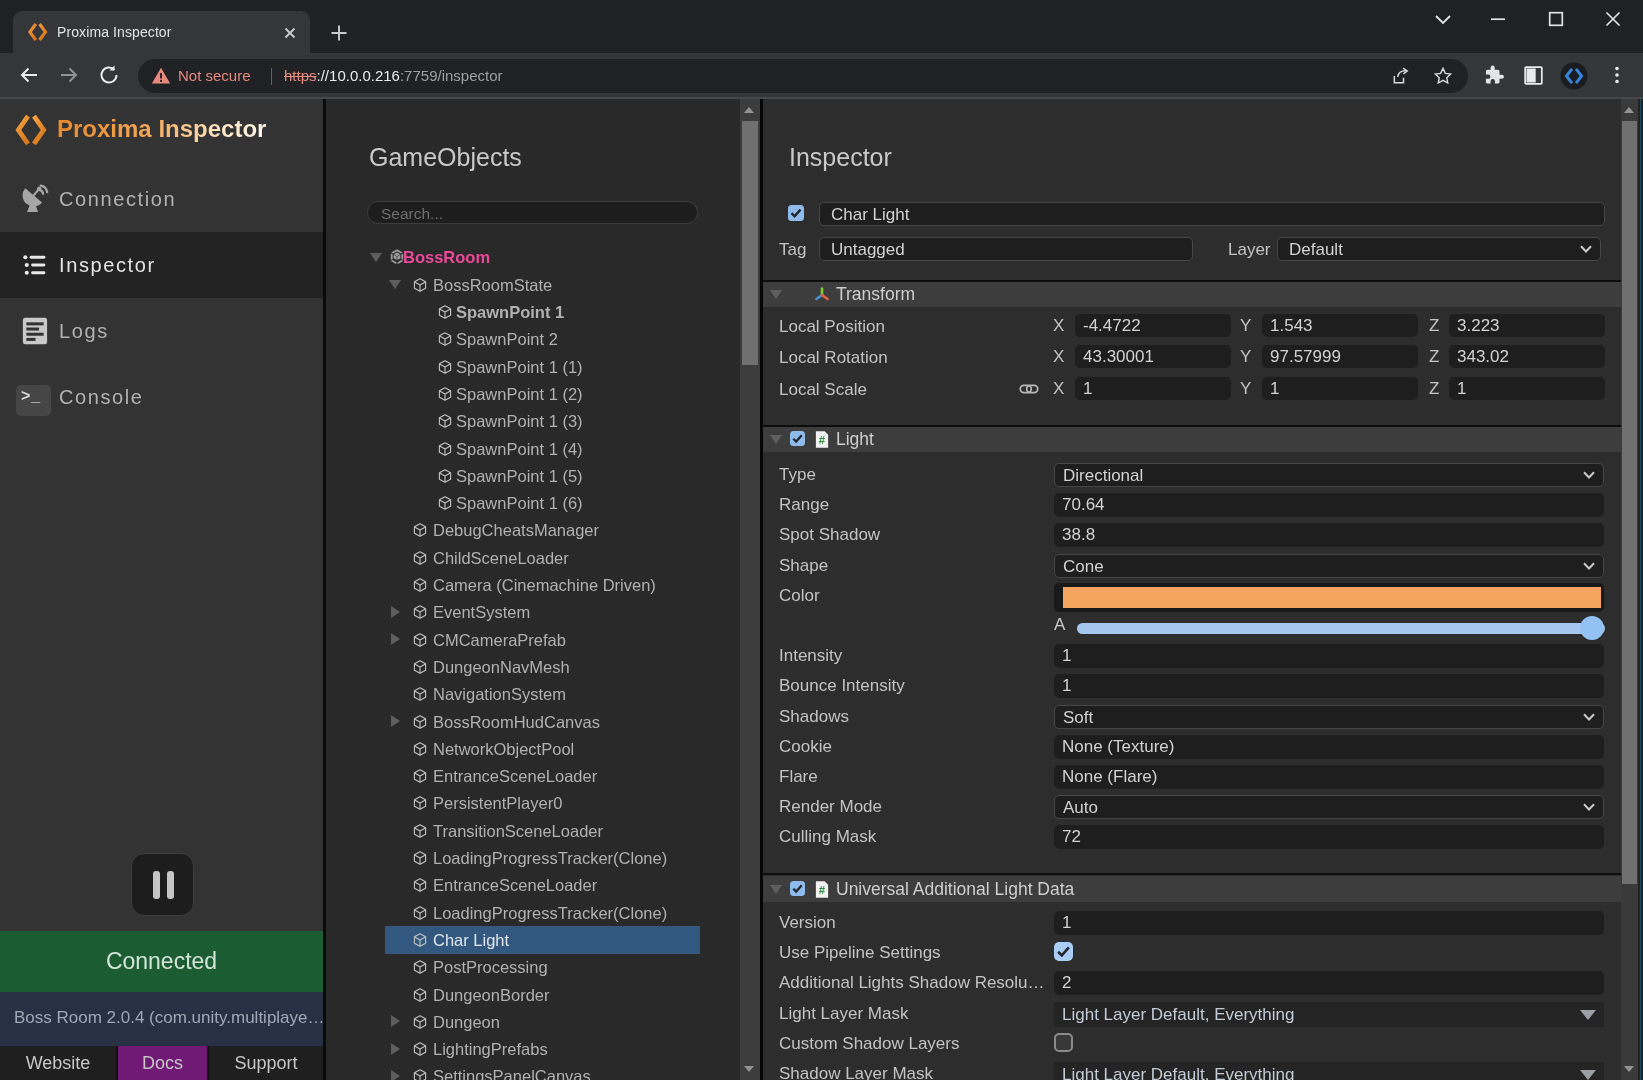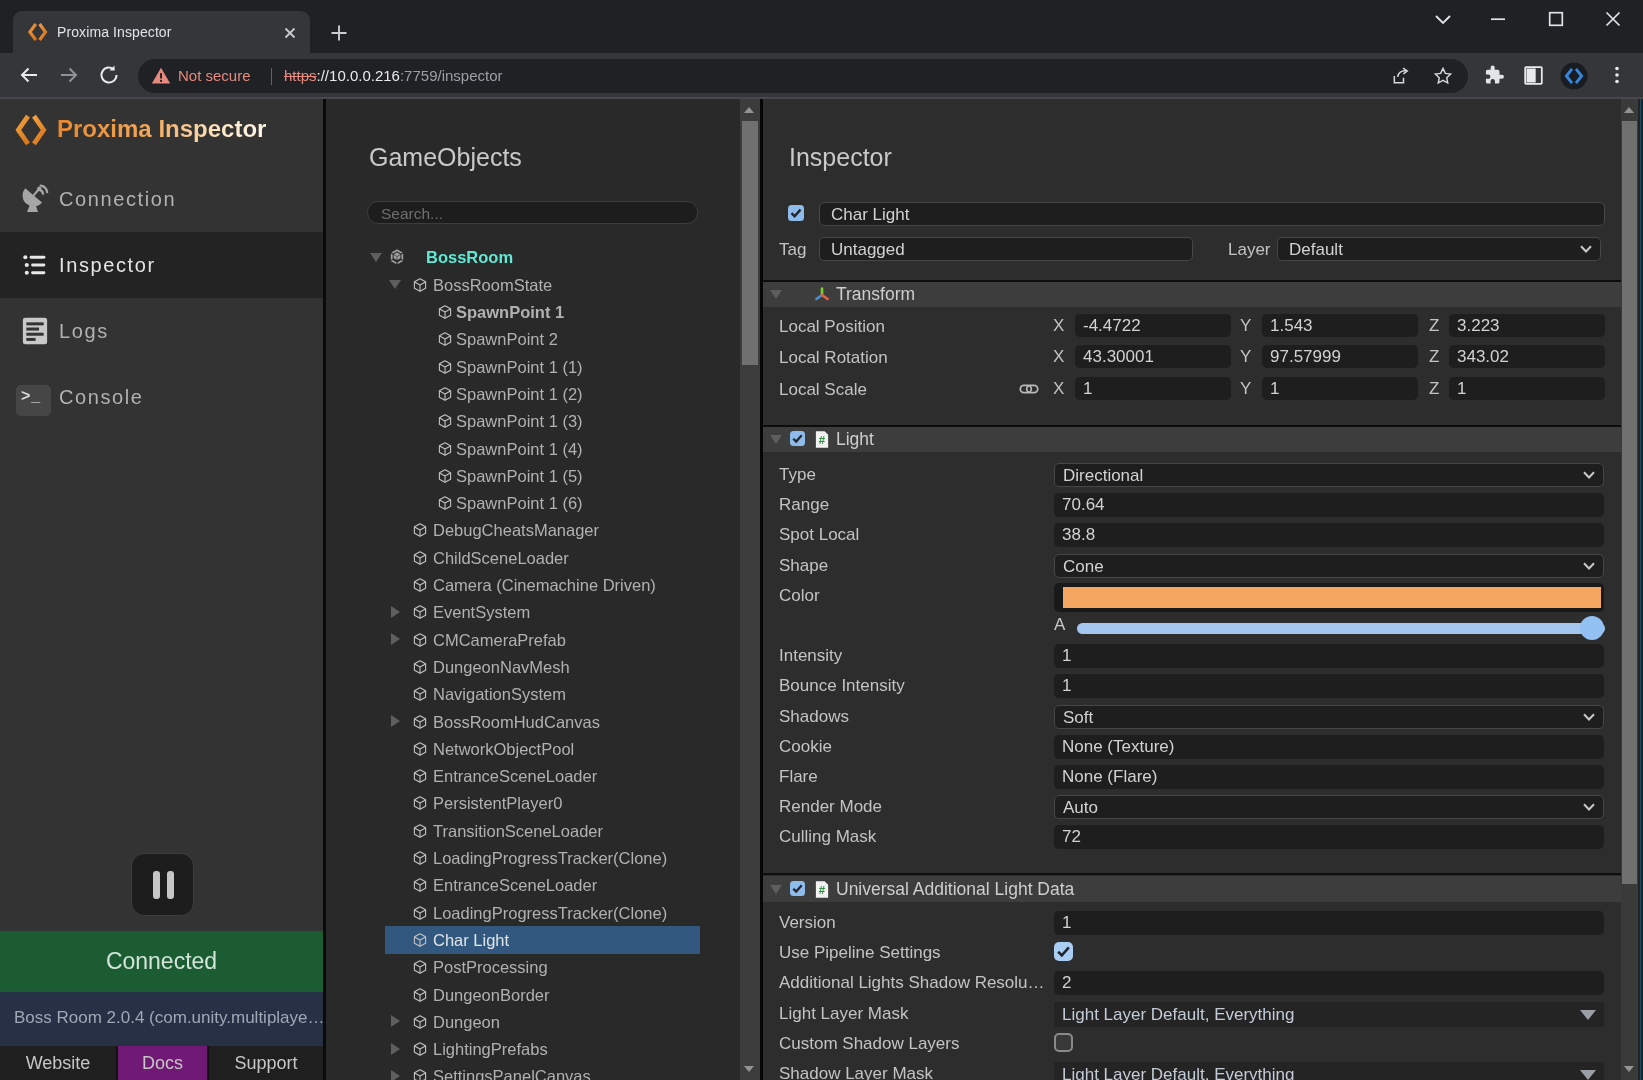--- a/index.html
+++ b/index.html
@@ -212,21 +212,21 @@
               <path d="M12 1.2 L20.5 6.1 L17.8 7.6 L12 4.3 L6.2 7.6 L3.5 6.1 Z"></path>
               <path d="M21.3 7.6 L21.3 17.4 L18.6 15.9 L18.6 9.1 Z"></path>
               <path d="M2.7 7.6 L2.7 17.4 L5.4 15.9 L5.4 9.1 Z"></path>
               <path d="M12 6.2 L16.8 8.95 L12 11.7 L7.2 8.95 Z"></path>
               <path d="M6.9 9.75 L11.5 12.4 L11.5 17.5 L6.9 14.85 Z"></path>
               <path d="M17.1 9.75 L12.5 12.4 L12.5 17.5 L17.1 14.85 Z"></path>
               <path d="M21.3 19.1 L12.9 23.9 L12.9 20.8 L18.6 17.6 Z"></path>
               <path d="M2.7 19.1 L11.1 23.9 L11.1 20.8 L5.4 17.6 Z"></path>
             </g>
           </svg>
-          <div class="trlbl" style="left:100px;font-weight:bold;color:#5eead4;">BossRoom</div>
+          <div class="trlbl" style="left:77px;font-weight:bold;color:#ec4899;">BossRoom</div>
         </div>
         <div class="treerow" style="top:172.1px;">
           <div class="arrow-d" style="left:63px;top:9px;"></div>
           <svg class="cubei" style="left:86px;top:50%;transform:translateY(-50%)" viewBox="0 0 24 24">
             <g fill="none" stroke="#c0c0c0" stroke-width="1.7" stroke-linejoin="round">
               <path d="M12 2.6 L20.4 7.3 V16.7 L12 21.4 L3.6 16.7 V7.3 Z"></path>
               <path d="M3.8 7.4 L12 12 L20.2 7.4 M12 12 V21.2"></path>
             </g>
           </svg>
           <div class="trlbl" style="left:107px;color:#b1b1b1;">BossRoomState</div>
@@ -602,21 +602,21 @@
         <div class="field fborder abs" style="left:291px;top:364.0px;width:550px;">
           <div class="val">Directional</div>
           <svg class="chev" viewBox="0 0 12 8">
             <path d="M1 1.2 L6 6.5 L11 1.2" fill="none" stroke="#c9c9c9" stroke-width="2"></path>
           </svg>
         </div>
         <div class="inrow-lbl" style="top:396.2px;">Range</div>
         <div class="field abs" style="left:291px;top:394.2px;width:550px;">
           <div class="val">70.64</div>
         </div>
-        <div class="inrow-lbl" style="top:426.4px;">Spot Local</div>
+        <div class="inrow-lbl" style="top:426.4px;">Spot Shadow</div>
         <div class="field abs" style="left:291px;top:424.4px;width:550px;">
           <div class="val">38.8</div>
         </div>
         <div class="inrow-lbl" style="top:456.6px;">Shape</div>
         <div class="field fborder abs" style="left:291px;top:454.6px;width:550px;">
           <div class="val">Cone</div>
           <svg class="chev" viewBox="0 0 12 8">
             <path d="M1 1.2 L6 6.5 L11 1.2" fill="none" stroke="#c9c9c9" stroke-width="2"></path>
           </svg>
         </div>

